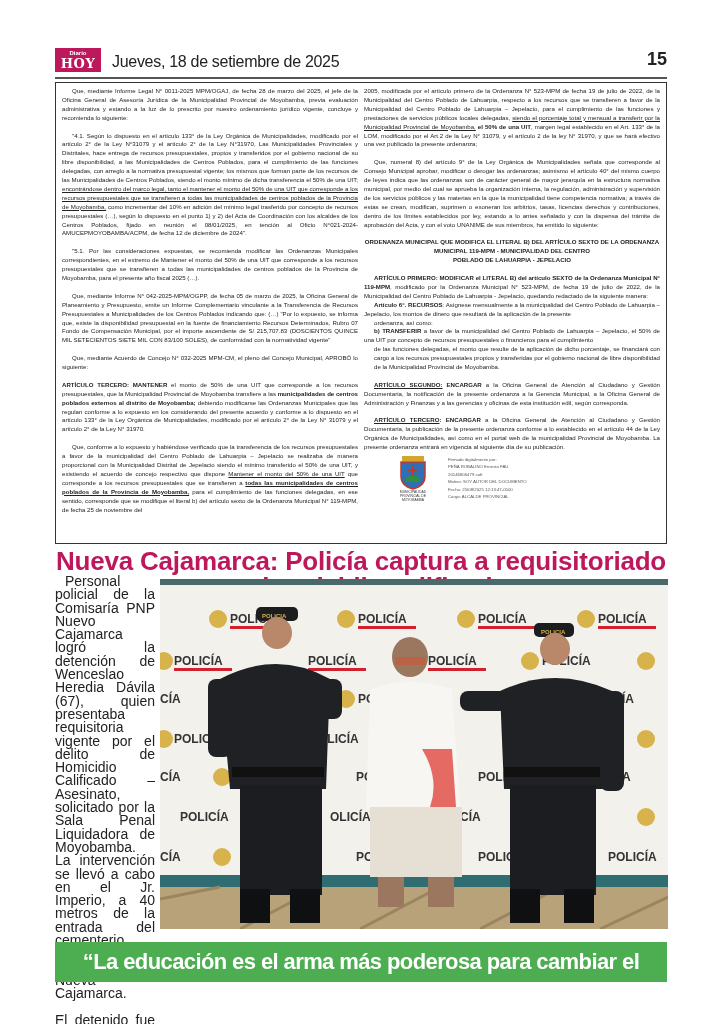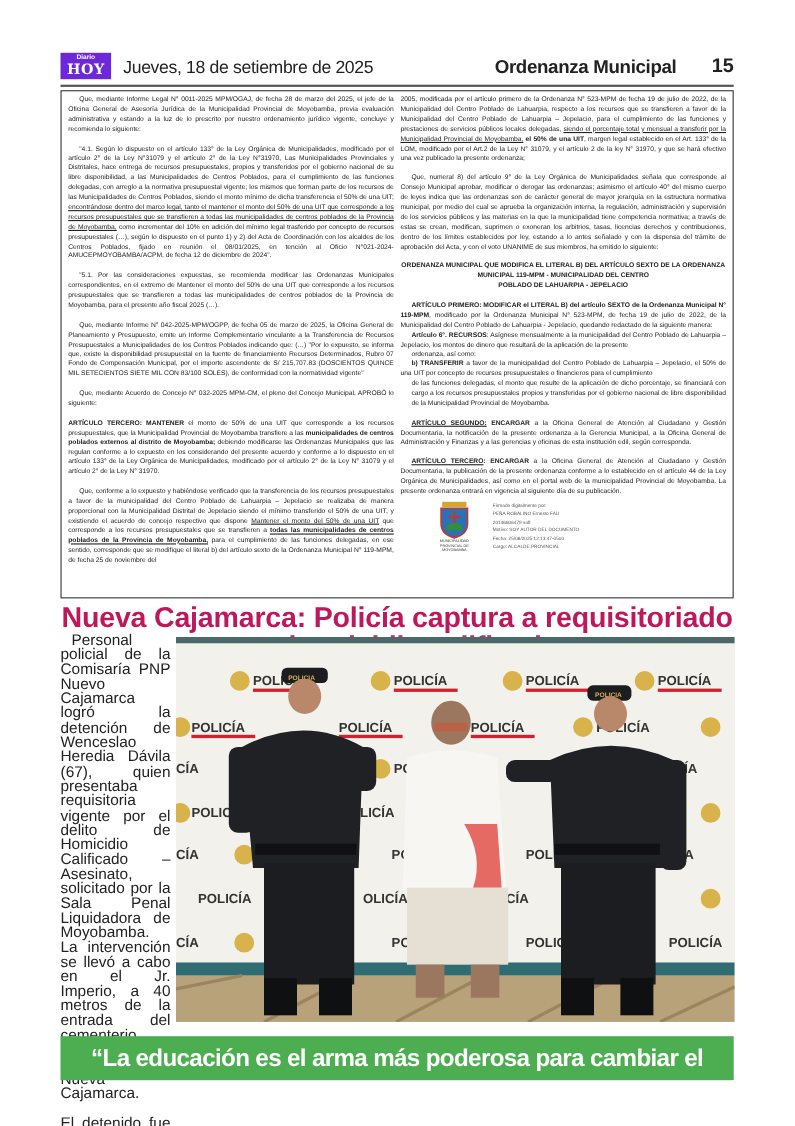--- a/index.html
+++ b/index.html
@@ -1,21 +1,21 @@
 <!DOCTYPE html>
 <html><head>
 <meta charset="utf-8">
 <style>
   * { box-sizing: border-box; margin: 0; padding: 0; }
   html, body { width: 723px; height: 1024px; background: #ffffff; overflow: hidden; }
   body { font-family: "Liberation Sans", sans-serif; color: #222; position: relative; }
 
   
   .header { position: absolute; left: 55px; top: 48px; width: 612px; height: 28px; }
-  .logo { position: absolute; left: 0; top: 0; width: 46px; height: 24px; background: #6d28d9; color: #fff; text-align: center; }
+  .logo { position: absolute; left: 0; top: 0; width: 46px; height: 24px; background: #be185d; color: #fff; text-align: center; }
   .logo .small { font-size: 6px; font-weight: bold; line-height: 8px; display: block; padding-top: 1px; }
   .logo .big { font-family: "DejaVu Serif", serif; font-size: 13px; font-weight: bold; line-height: 14px; display: block; letter-spacing: 0.5px; }
   .date { position: absolute; left: 57px; top: 5px; font-size: 16px; color: #222; letter-spacing: -0.3px; }
   .section { position: absolute; right: 52px; top: 3px; font-size: 17px; font-weight: bold; color: #222; letter-spacing: -0.3px; }
   .pageno { position: absolute; right: 0; top: 1px; font-size: 18px; font-weight: bold; color: #222; }
   .header-rule { position: absolute; left: 55px; top: 77px; width: 612px; height: 2px; background: #555; }
 
   
   .ord-box { position: absolute; left: 55px; top: 82px; width: 612px; height: 462px; border: 1.5px solid #333; padding: 4px 6px; display: flex; gap: 6px; }
   .col { flex: 1; font-size: 6.1px; line-height: 8.9px; text-align: justify; color: #222; }
@@ -42,21 +42,20 @@
 </style>
 </head>
 <body>
 
 <div class="header">
   <div class="logo">
     <span class="small">Diario</span>
     <span class="big">HOY</span>
   </div>
   <span class="date">Jueves, 18 de setiembre de 2025</span>
-  <span class="section">Ordenanza Municipal</span>
   <span class="pageno">15</span>
 </div>
 <div class="header-rule"></div>
 
 <div class="ord-box">
   <div class="col">
     <p>Que, mediante Informe Legal N° 0011-2025 MPM/OGAJ, de fecha 28 de marzo del 2025, el jefe de la Oficina General de Asesoría Jurídica de la Municipalidad Provincial de Moyobamba, previa evaluación administrativa y estando a la luz de lo prescrito por nuestro ordenamiento jurídico vigente, concluye y recomienda lo siguiente:</p>
     <p><span>"4.1. Según lo dispuesto en el artículo 133° de la Ley Orgánica de Municipalidades, modificado por el artículo 2° de la Ley N°31079 y el artículo 2° de la Ley N°31970, Las Municipalidades Provinciales y Distritales, hace entrega de recursos presupuestales, propios y transferidos por el gobierno nacional de su libre disponibilidad, a las Municipalidades de Centros Poblados, para el cumplimiento de las funciones delegadas, con arreglo a la normativa presupuestal vigente; los mismos que forman parte de los recursos de las Municipalidades de Centros Poblados, siendo el monto mínimo de dicha transferencia el 50% de una UIT; </span><span class="u">encontrándose dentro del marco legal, tanto el mantener el monto del 50% de una UIT que corresponde a los recursos presupuestales que se transfieren a todas las municipalidades de centros poblados de la Provincia de Moyobamba,</span><span> como incrementar del 10% en adición del mínimo legal trasferido por concepto de recursos presupuestales (…), según lo dispuesto en el punto 1) y 2) del Acta de Coordinación con los alcaldes de los Centros Poblados, fijado en reunión el 08/01/2025, en tención al Oficio N°021-2024-AMUCEPMOYOBAMBA/ACPM, de fecha 12 de diciembre de 2024".</span></p>
     <p>"5.1. Por las consideraciones expuestas, se recomienda modificar las Ordenanzas Municipales correspondientes, en el extremo de Mantener el monto del 50% de una UIT que corresponde a los recursos presupuestales que se transfieren a todas las municipalidades de centros poblados de la Provincia de Moyobamba, para el presente año fiscal 2025 (…).</p>
     <p>Que, mediante Informe N° 042-2025-MPM/OGPP, de fecha 05 de marzo de 2025, la Oficina General de Planeamiento y Presupuesto, emite un Informe Complementario vinculante a la Transferencia de Recursos Presupuestales a Municipalidades de los Centros Poblados indicando que: (…) "Por lo expuesto, se informa que, existe la disponibilidad presupuestal en la fuente de financiamiento Recursos Determinados, Rubro 07 Fondo de Compensación Municipal, por el importe ascendente de S/ 215,707.83 (DOSCIENTOS QUINCE MIL SETECIENTOS SIETE MIL CON 83/100 SOLES), de conformidad con la normatividad vigente"</p>

